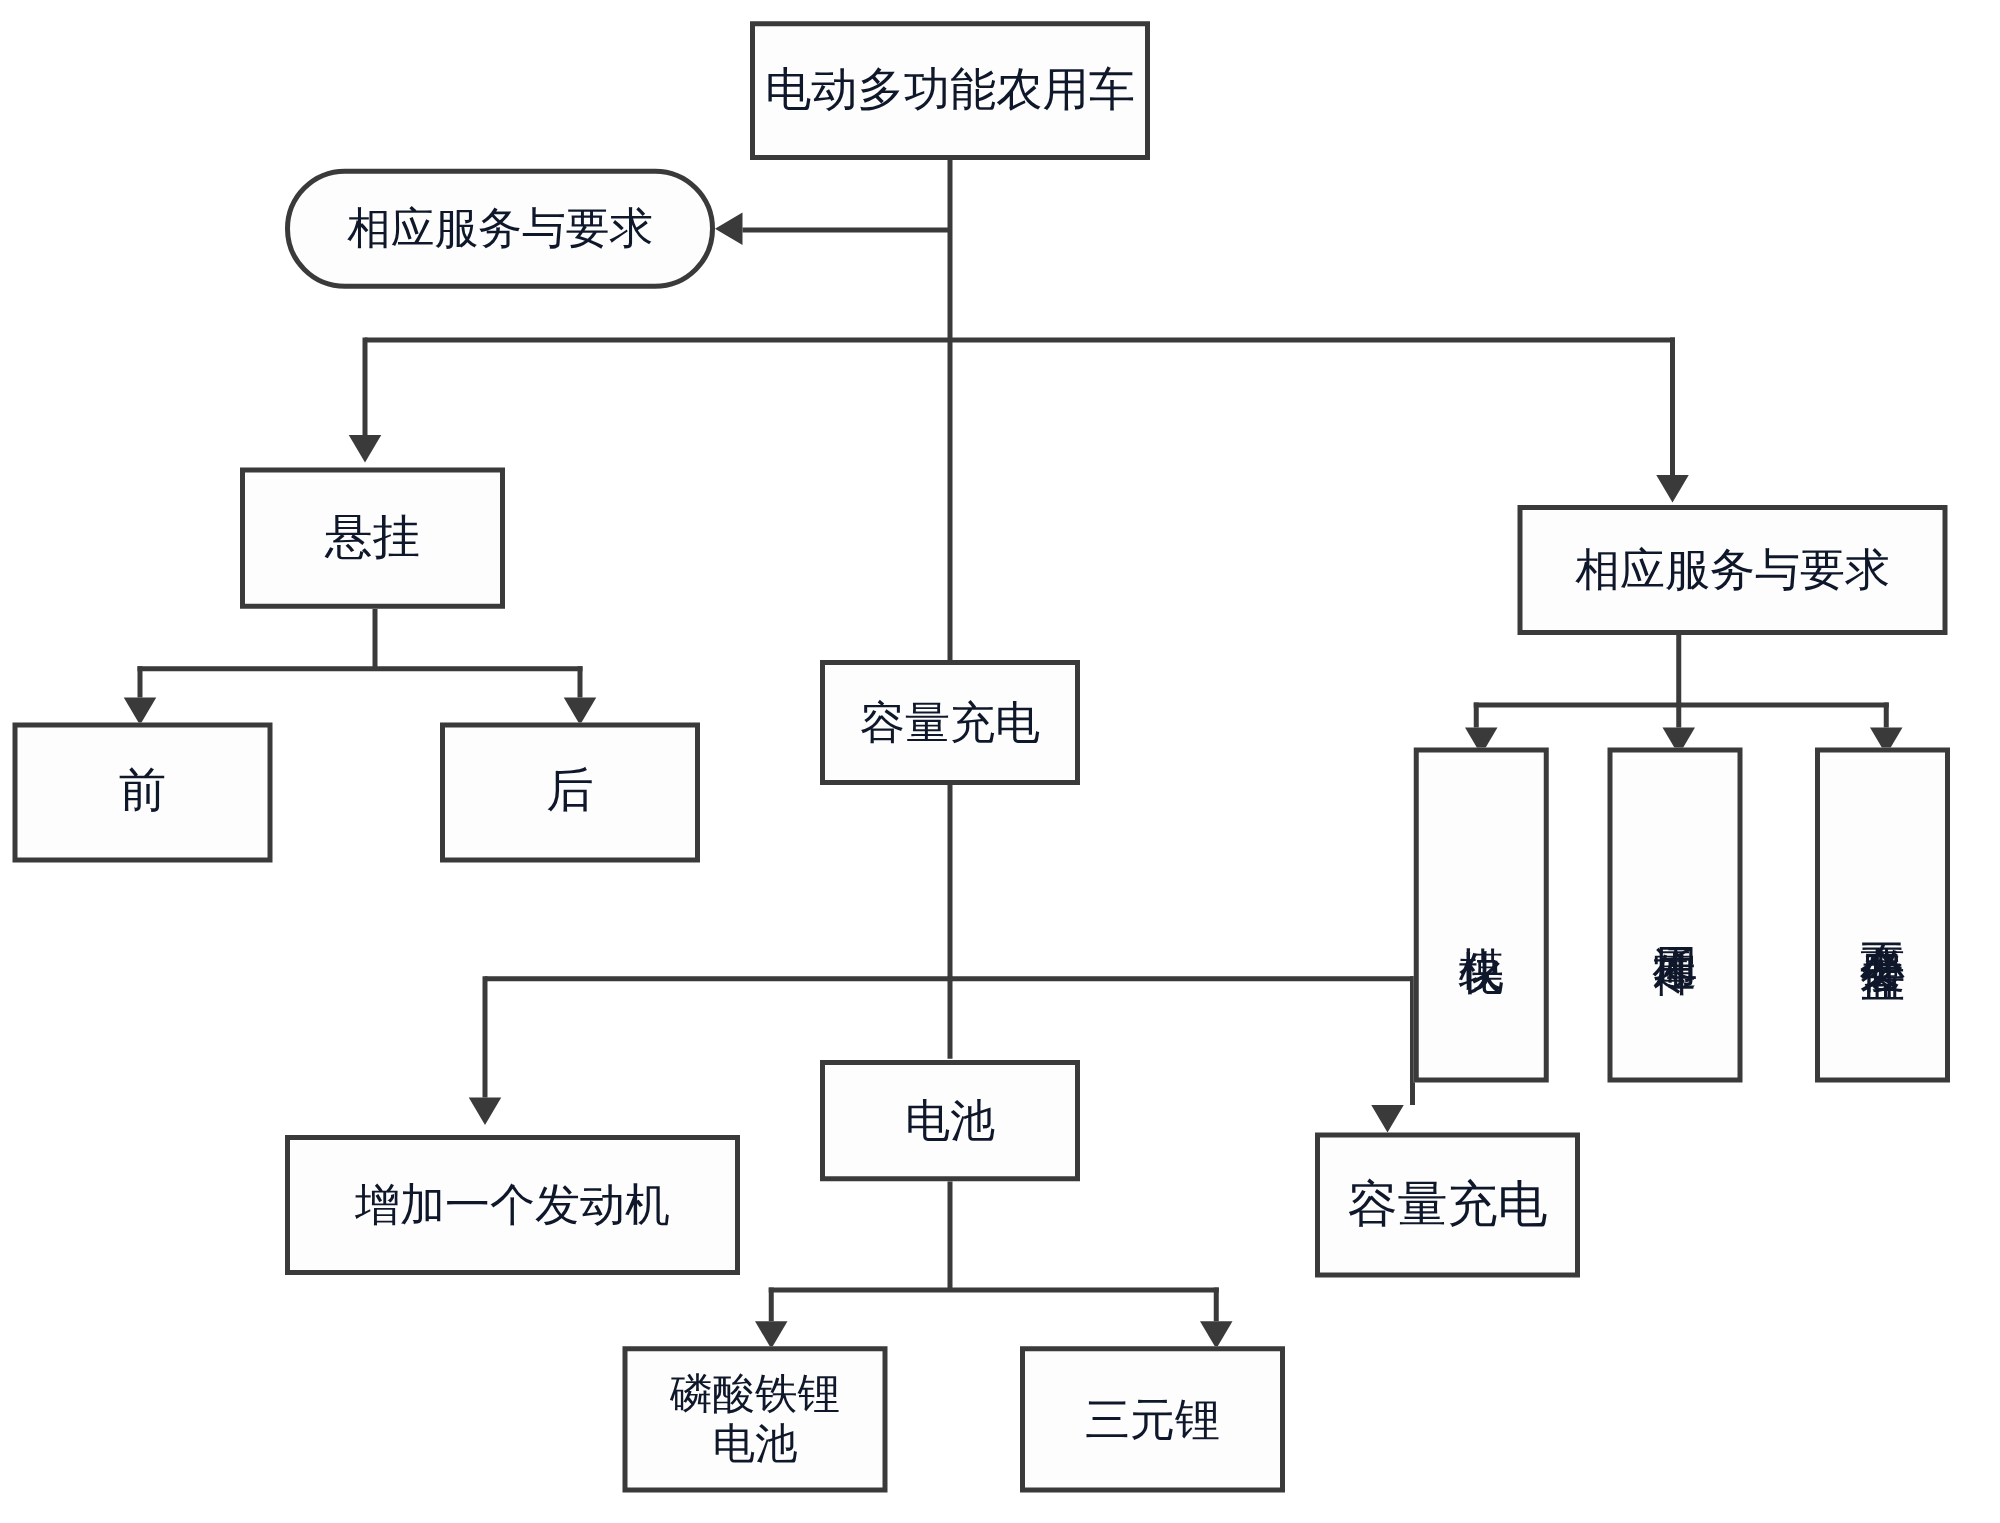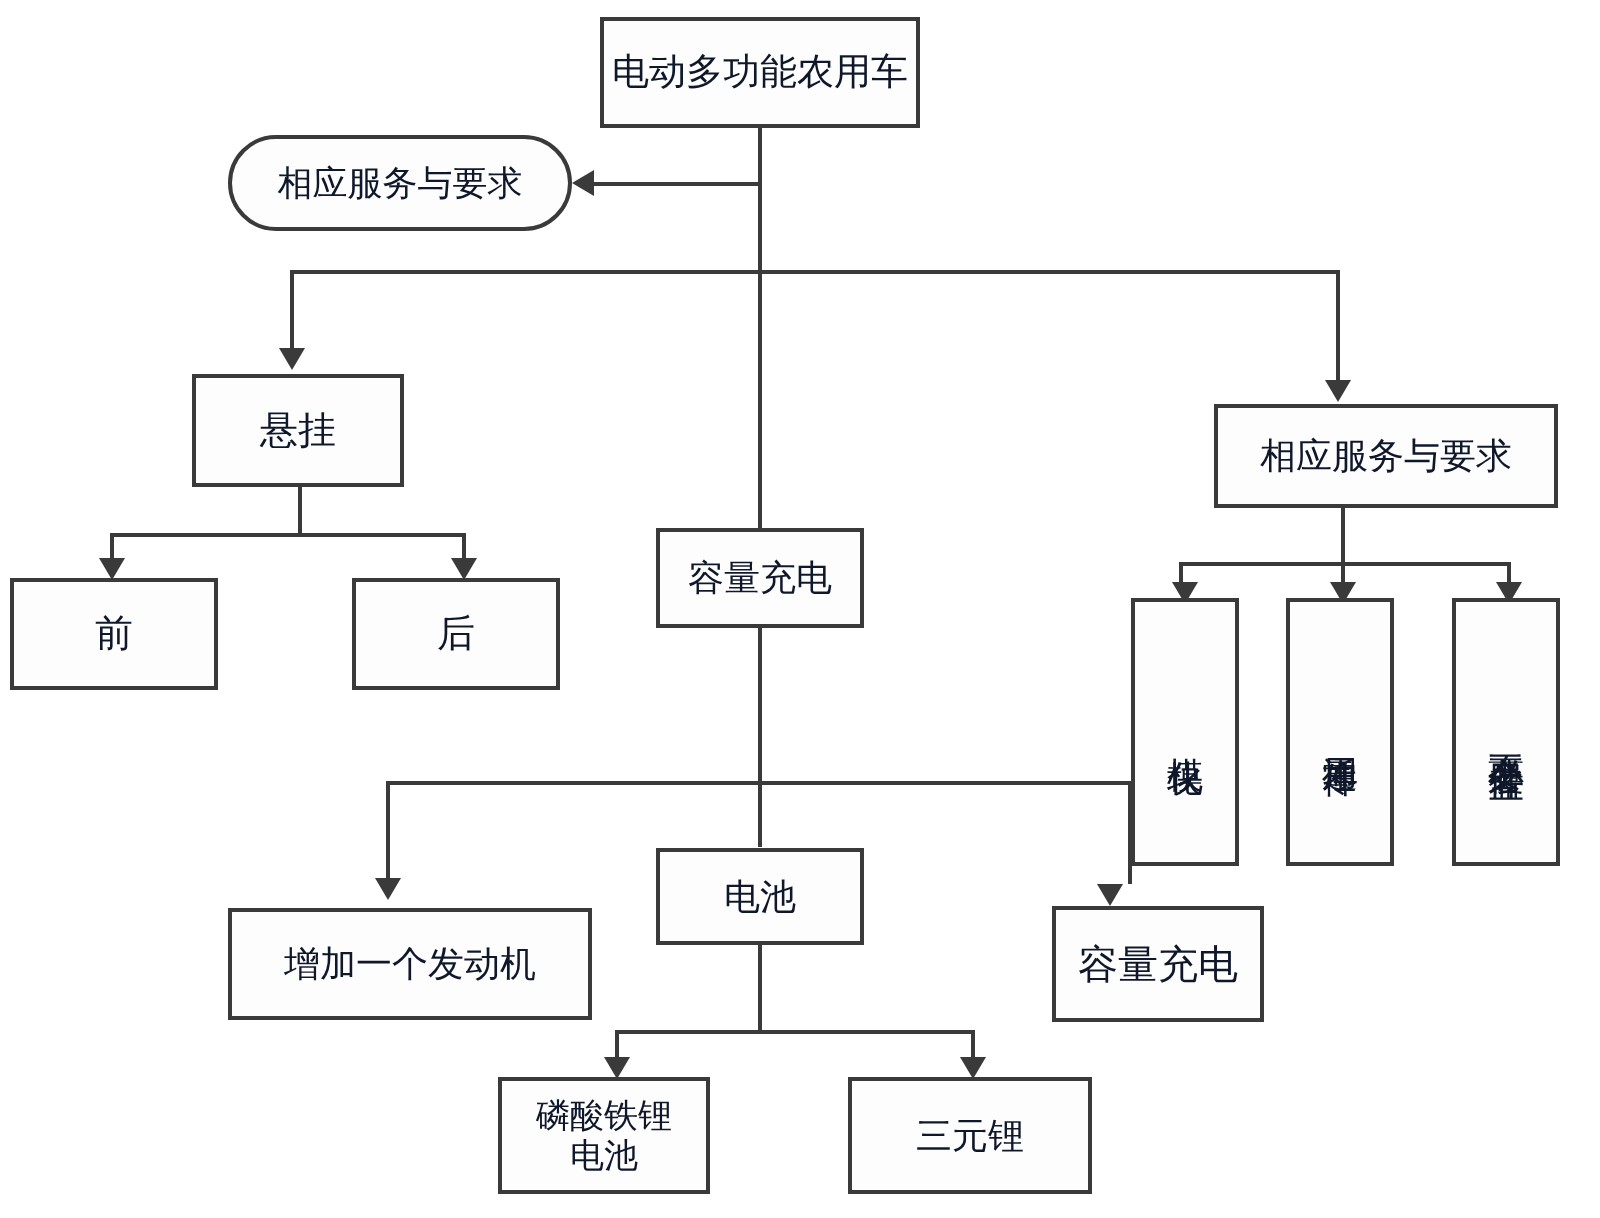--- a/index.html
+++ b/index.html
@@ -134,15 +134,15 @@
 
   <div class="node" style="left:228px; top:908px; width:364px; height:112px; font-size:36px;">增加一个发动机</div>
 
   <div class="node" style="left:656px; top:848px; width:208px; height:97px; font-size:36px;">电池</div>
 
   <div class="node" style="left:1052px; top:906px; width:212px; height:116px; font-size:40px;">容量充电</div>
 
   <div class="node" style="left:498px; top:1077px; width:212px; height:117px; font-size:34px;">磷酸铁锂
 电池</div>
 
-  <div class="node" style="left:848px; top:1077px; width:244px; height:117px; font-size:36px;">三元锂</div>
+  <div class="node" style="left:816px; top:1077px; width:212px; height:117px; font-size:36px;">三元锂</div>
 
 </div>
 
 </body></html>

